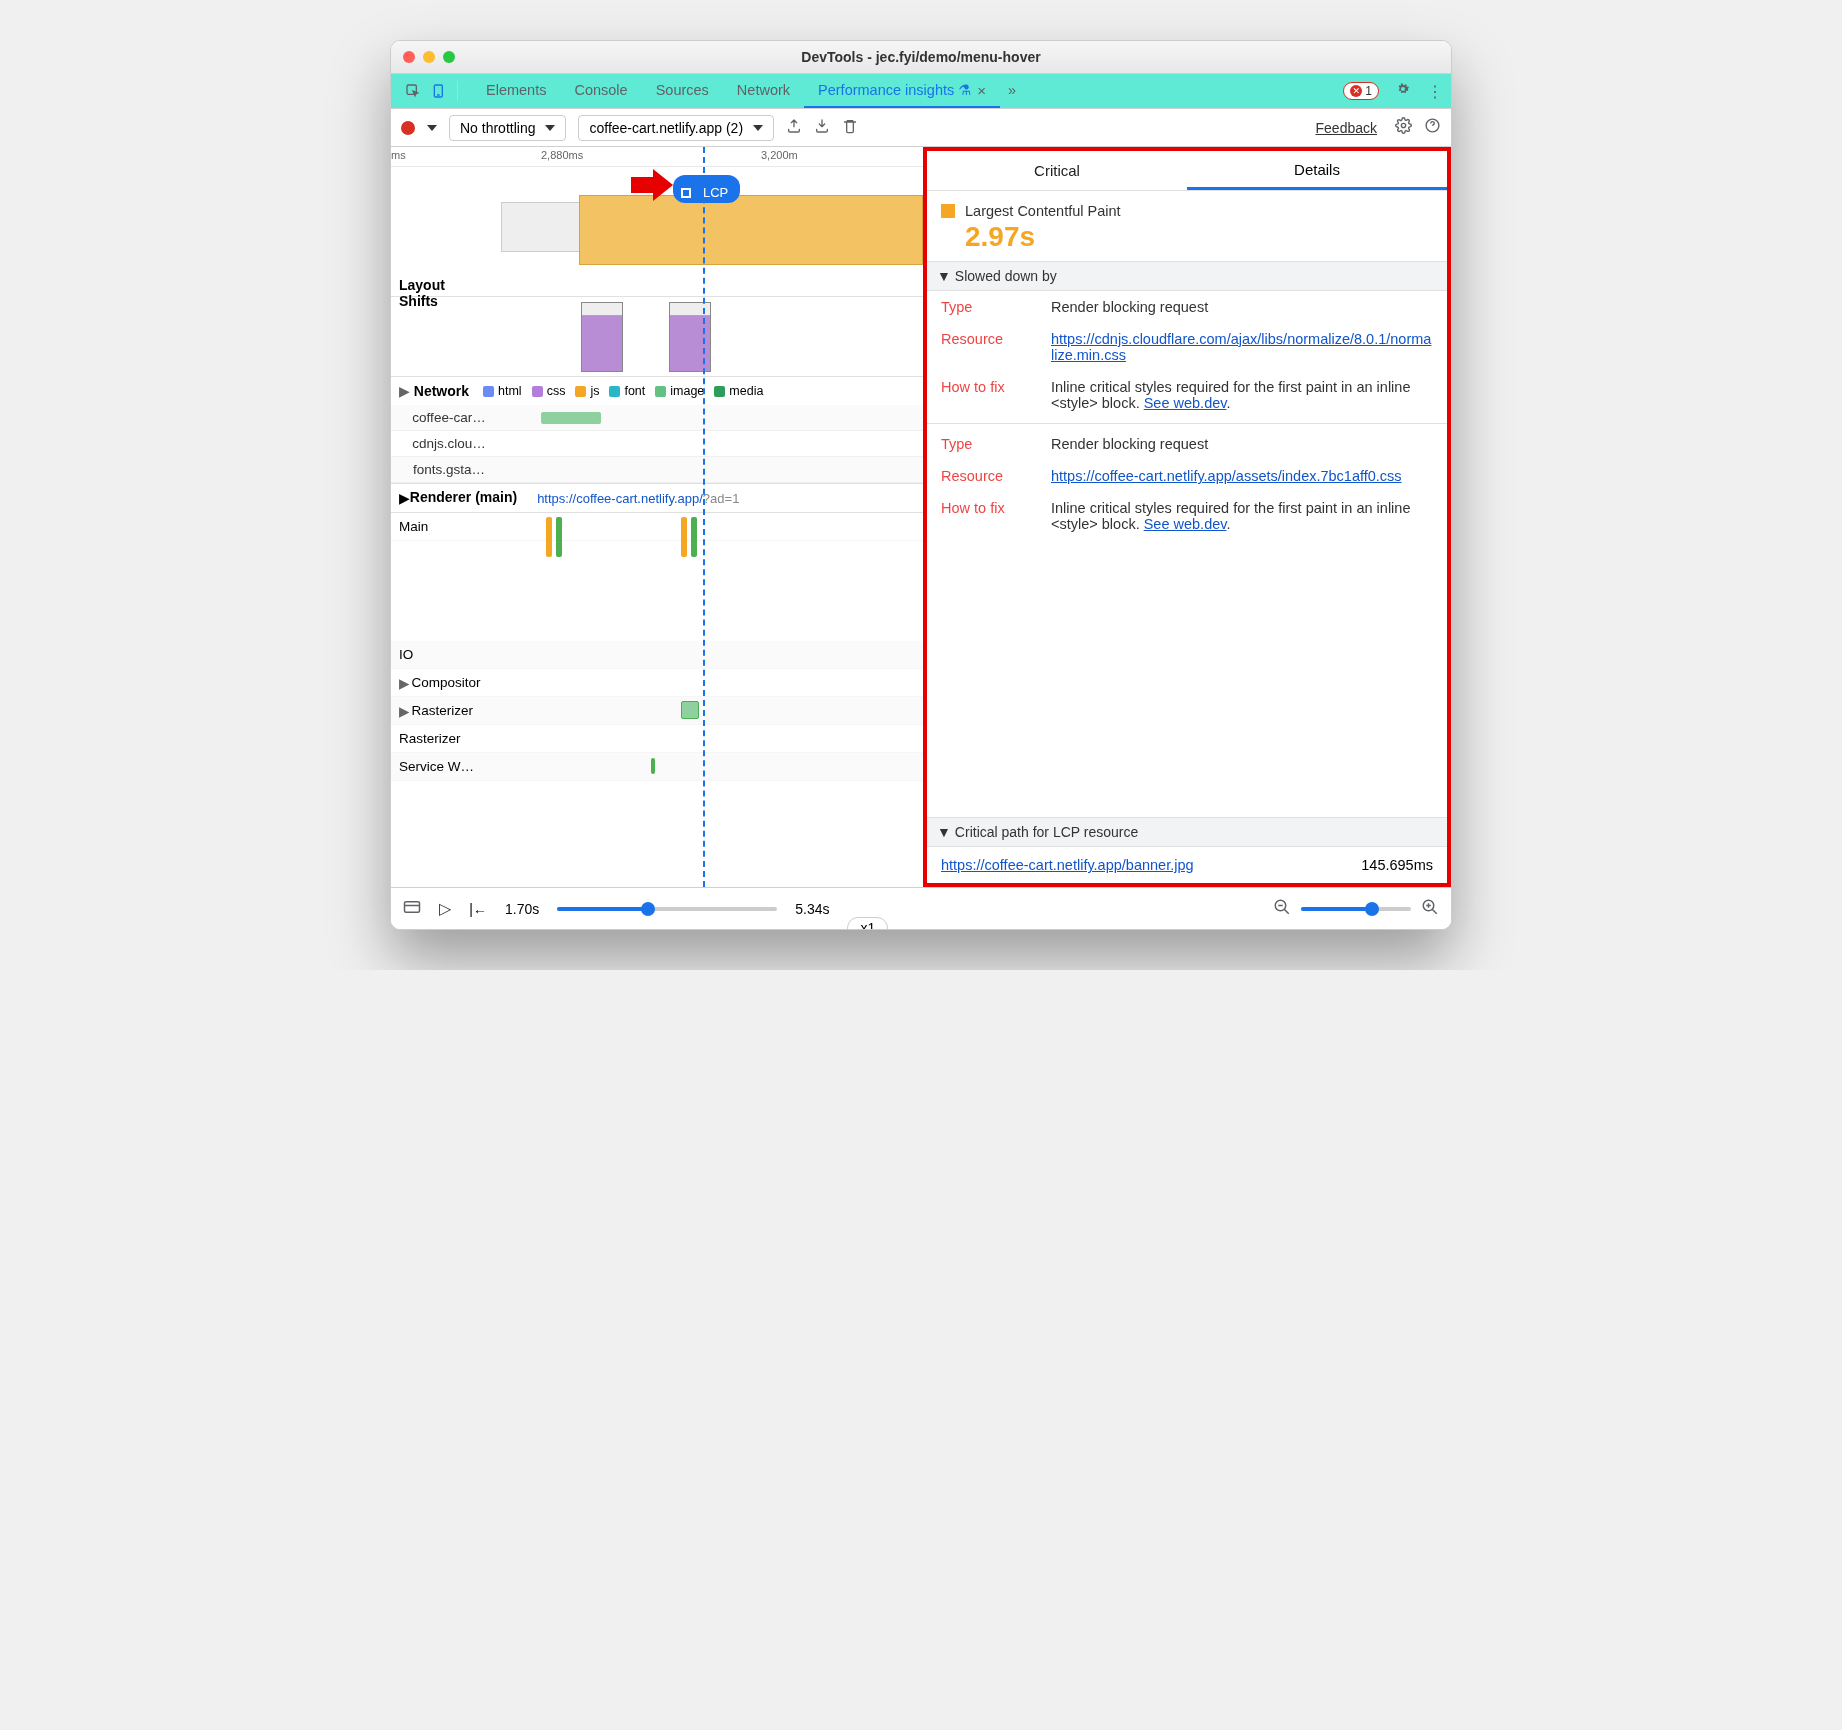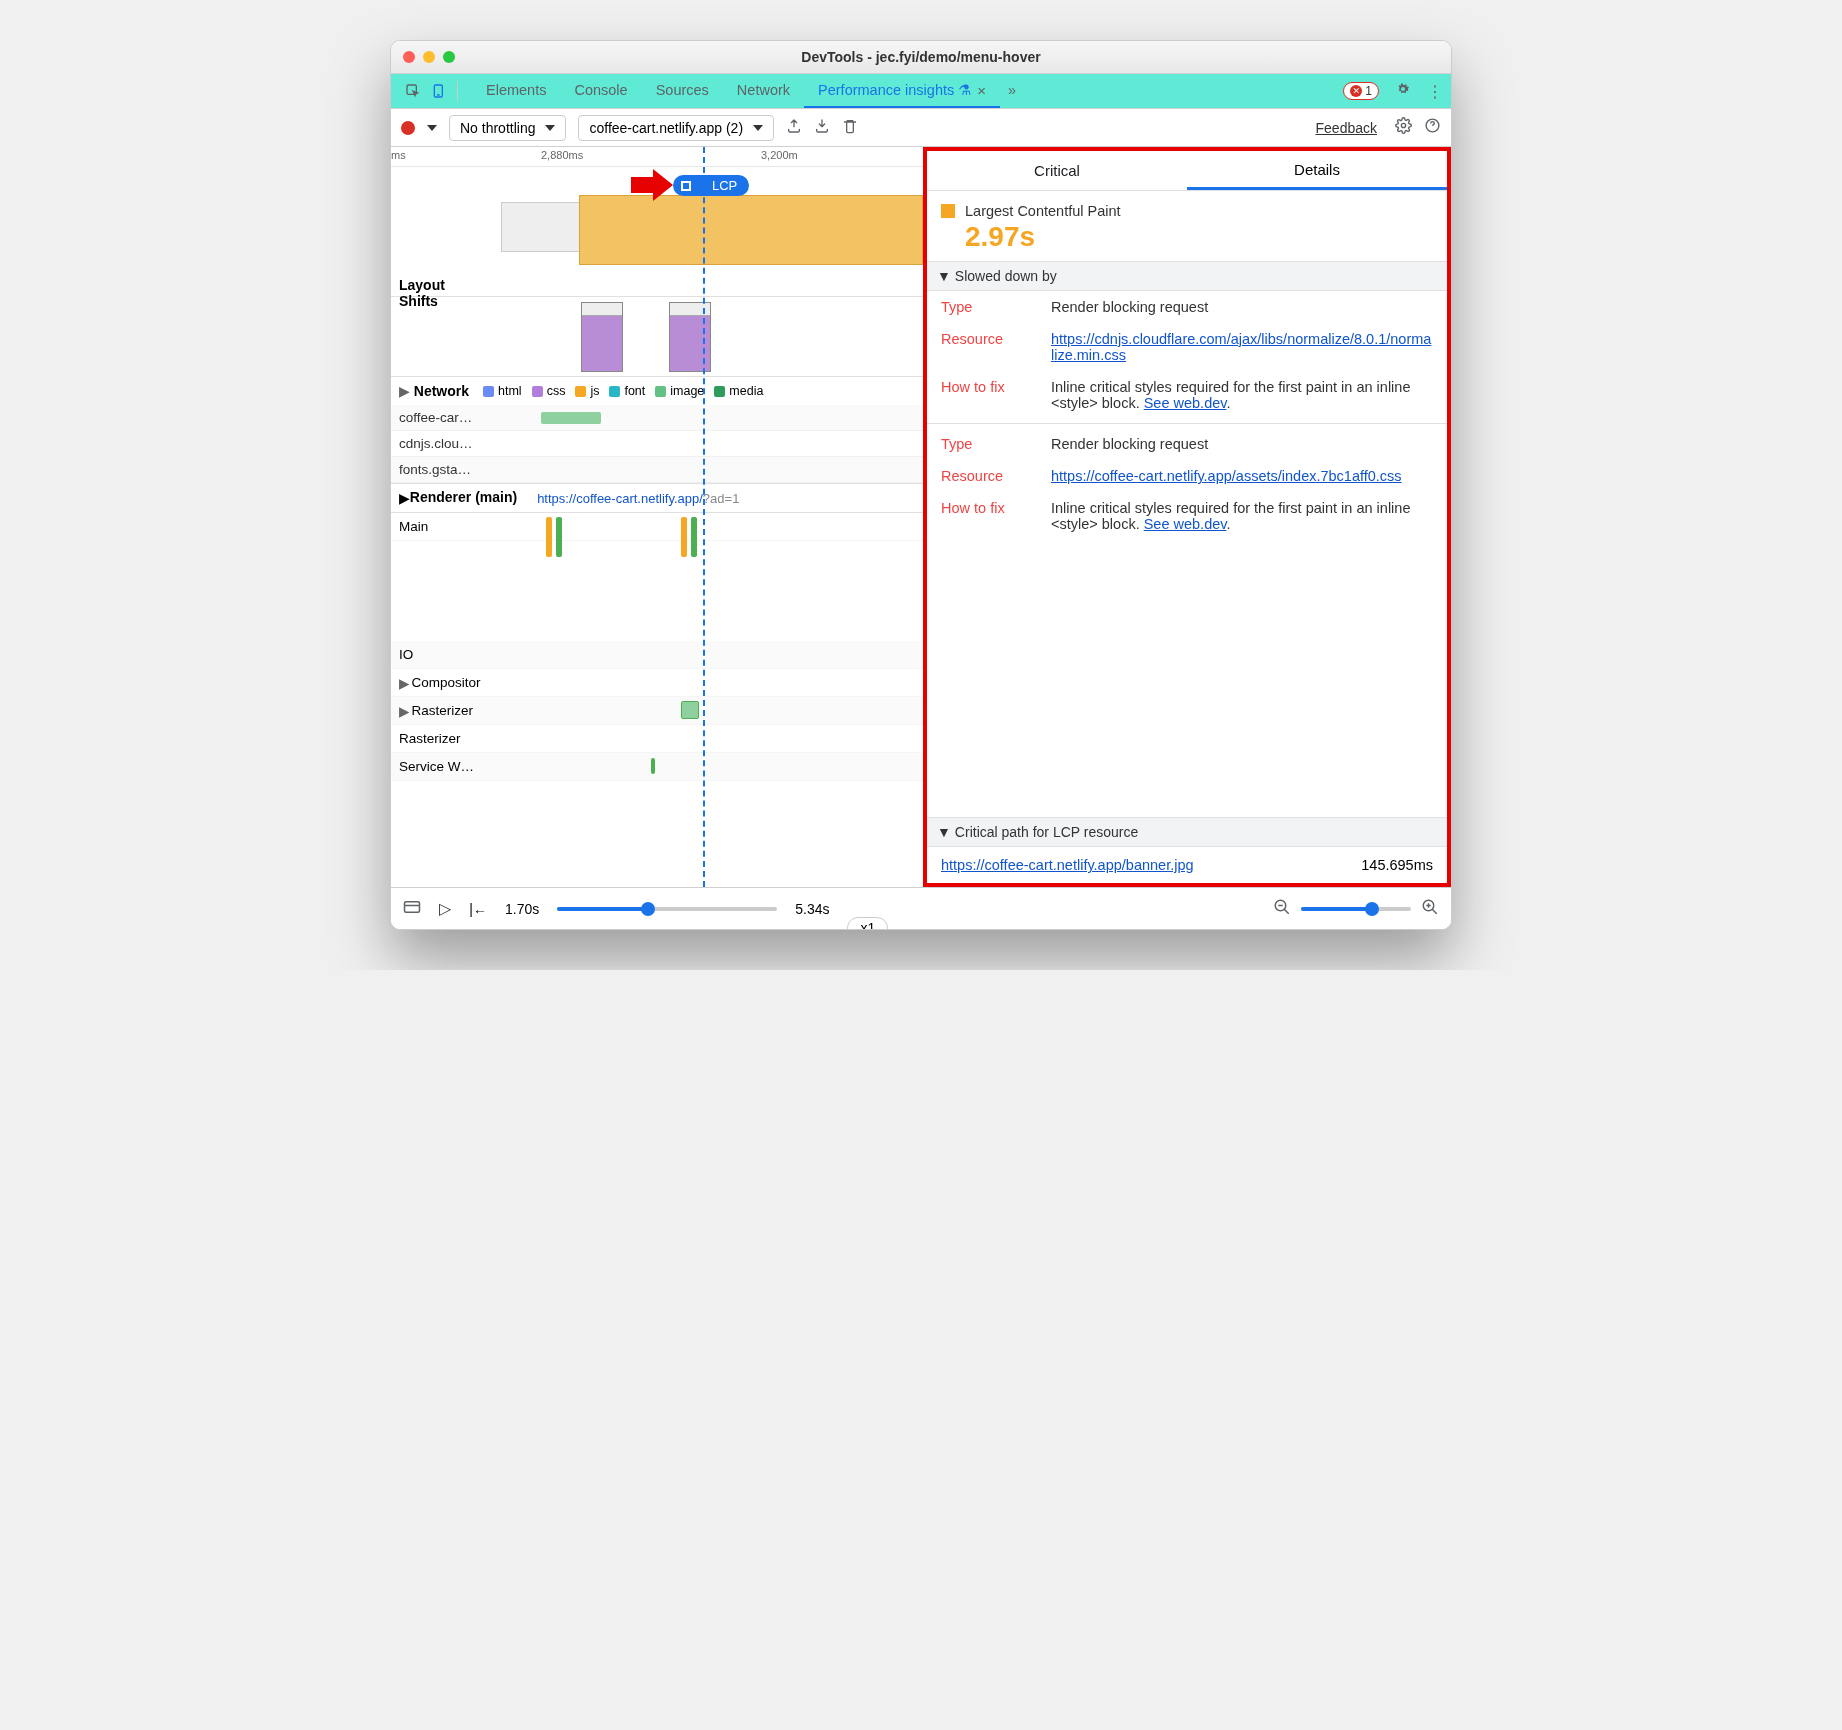--- a/index.html
+++ b/index.html
@@ -38,37 +38,37 @@
 .section-hdr { background:#f1f3f4; padding: 6px 10px; font-size:14px; color:#333; display:flex; align-items:center; gap:4px; border-top:1px solid #e0e0e0; border-bottom:1px solid #e0e0e0; }
 .kv { display:flex; padding: 8px 14px; gap: 10px; }
 .kv .k { width: 100px; color:#ef4444; flex-shrink: 0; }
 .kv .v { flex:1; color:#333; }
 .link { color:#1155cc; text-decoration: underline; cursor:pointer; word-break: break-all; }
 .hr { border-top:1px solid #e0e0e0; margin: 4px 0; }
 .critpath { padding: 10px 14px; display:flex; justify-content:space-between; align-items:center; }
 
 .ruler { height: 20px; border-bottom:1px solid #e8e8e8; position:relative; font-size:11px; color:#666; }
 .ruler span { position:absolute; top:2px; }
-.lcp-pill { position:absolute; left: 282px; top: 28px; background:#1a73e8; color:#fff; border-radius: 12px; padding: 3px 12px 3px 8px; font-size: 13px; display:flex; align-items:center; gap:21px; z-index:5; }
+.lcp-pill { position:absolute; left: 282px; top: 28px; background:#1a73e8; color:#fff; border-radius: 12px; padding: 10px 12px 3px 8px; font-size: 13px; display:flex; align-items:center; gap:12px; z-index:5; }
 .lcp-pill .box { width:10px; height:10px; border:2px solid #fff; }
 .arrow { position:absolute; left: 238px; top: 18px; z-index:6; }
 .arrow svg { width:48px; height:40px; }
 .goldblock { position:absolute; left: 188px; top: 48px; height: 70px; right:0; background:#f3c263; border:1px solid #d9a23a; }
 .goldblock2 { position:absolute; left: 110px; top: 55px; width: 180px; height: 50px; background:#eee; border:1px solid #ccc; }
 .ls-row { height: 150px; border-bottom:1px solid #e0e0e0; position:relative; }
 .ls-label { position:absolute; left:8px; top:130px; font-weight:600; font-size:14px; width: 100px; }
 .thumb { position:absolute; top: 150px; width:42px; height:70px; background:#b88dd6; border:1px solid #888; }
 .thumb::before { content:""; display:block; height:12px; background:#eee; border-bottom:1px solid #aaa; }
 .net-row { border-bottom:1px solid #e0e0e0; }
 .net-head { display:flex; align-items:center; padding: 6px 8px; font-size:14px; }
 .net-head .exp { margin-right:4px; color:#666; }
 .legend { display:flex; gap:10px; margin-left: 14px; font-size:12.5px; align-items:center; flex-wrap:wrap; }
 .legend span { display:flex; align-items:center; gap:4px; }
 .lg { width:11px; height:11px; border-radius:2px; display:inline-block; }
-.net-item { font-size: 13.5px; padding: 4px 8px; color:#333; border-bottom:1px solid #f0f0f0; background:#fafafa; position:relative; height: 26px; display:flex; align-items:center; }
+.net-item { font-size: 13.5px; padding: 4px 8px; color:#333; border-bottom:1px solid #f0f0f0; background:#fafafa; position:relative; height: 26px; display:flex; align-items:center;text-align:center; }
 .net-item:nth-child(odd){ background:#fff; }
 .bar { position:absolute; height:12px; border-radius:2px; }
 .ren-head { display:flex; align-items:center; padding: 6px 8px; font-size:14px; border-bottom:1px solid #e0e0e0; }
 .ren-url { color:#1155cc; font-size:13px; margin-left: 20px; }
 .ren-url .gray { color:#888; }
 .track { font-size:13.5px; padding: 4px 8px; height: 28px; display:flex; align-items:center; border-bottom:1px solid #f5f5f5; position:relative; }
 .track.stripe { background:#fafafa; }
 .footer { height: 42px; border-top:1px solid #d0d0d0; display:flex; align-items:center; padding: 0 12px; gap: 18px; background:#fff; font-size: 14px; }
 .footer .play { font-size: 16px; color:#333; }
 .footer .slider { flex:0 0 220px; height:4px; background:#ccc; border-radius:2px; position:relative; }

